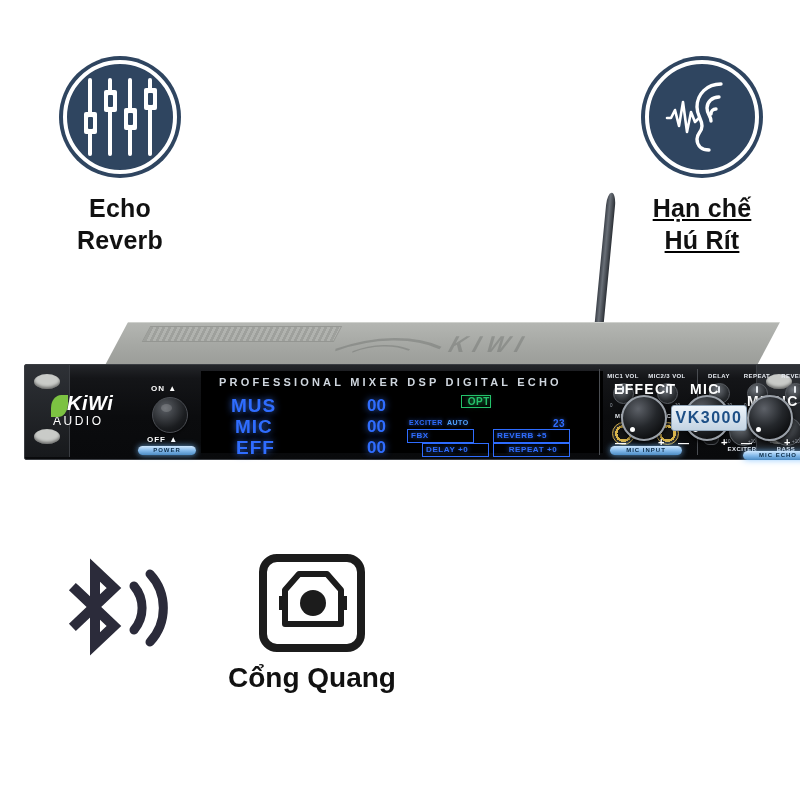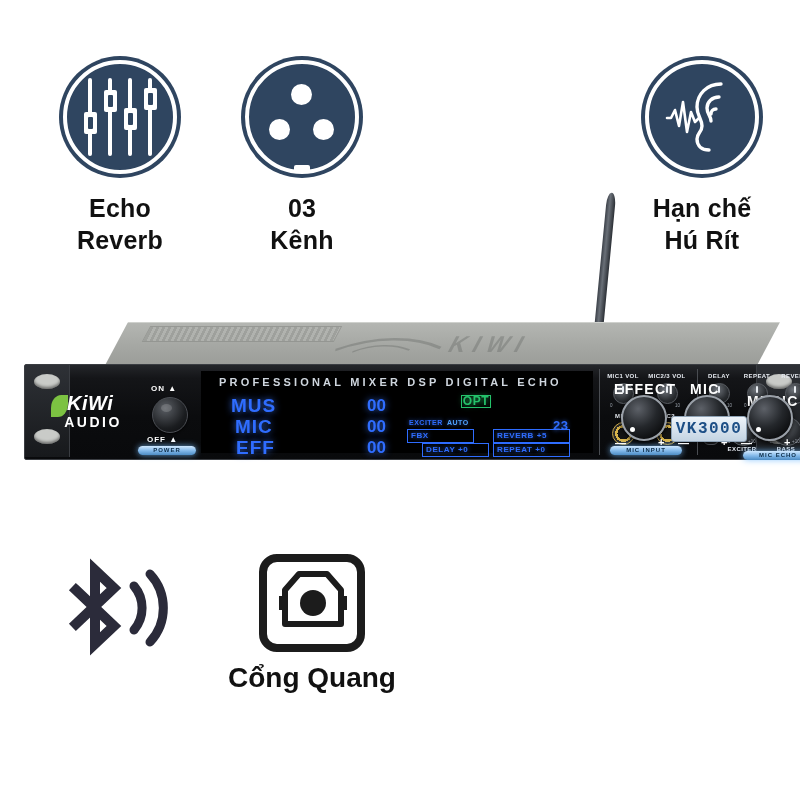--- a/index.html
+++ b/index.html
@@ -73,51 +73,51 @@
   .ear .hole{position:absolute;left:9px;width:26px;height:15px;border-radius:50%;
     background:#c9cbc8;box-shadow:inset 0 -2px 3px rgba(0,0,0,.45);}
   .ear .hole.h1{top:9px;} .ear .hole.h2{top:64px;}
 
   .seg-div{position:absolute;top:4px;width:1px;height:86px;background:#4a4d52;}
 
   
   .logo-kiwi{position:absolute;left:28px;top:28px;width:80px;height:32px;}
   .kiwi-text{font-weight:bold;font-size:20px;color:#fff;letter-spacing:0.5px;
     font-style:italic;line-height:20px;}
-  .kiwi-audio{font-size:14px;color:#fff;letter-spacing:2.5px;font-weight:bold;
-    text-align:center;margin-top:1px;}
+  .kiwi-audio{font-size:12px;color:#fff;letter-spacing:2.5px;font-weight:normal;
+    text-align:left;margin-top:1px;}
   .kiwi-leaf{position:absolute;left:-2px;top:2px;width:17px;height:22px;
     background:#7cc242;border-radius:60% 0 60% 0;}
 
   .pwr-knob{position:absolute;left:127px;top:32px;width:34px;height:34px;border-radius:50%;
     background:radial-gradient(circle at 36% 30%,#5a5e64,#1b1d20 62%,#0a0b0d);
     border:1px solid #4b4e54;box-shadow:0 1px 2px rgba(0,0,0,.8);}
   .pwr-knob::after{content:"";position:absolute;left:8px;top:6px;width:11px;height:8px;
     border-radius:50%;background:rgba(255,255,255,.16);}
   .lbl-on{position:absolute;left:126px;top:19px;font-size:8px;color:#fff;font-weight:bold;letter-spacing:1px;}
   .lbl-off{position:absolute;left:122px;top:70px;font-size:8px;color:#fff;font-weight:bold;letter-spacing:1px;}
   .strip{position:absolute;height:9px;border-radius:5px;
     background:linear-gradient(180deg,#cfe8ff,#7fb6e8 55%,#4d8cc4);
     box-shadow:0 0 6px rgba(120,190,255,.8);}
   .strip span{display:block;font-size:6px;color:#0c2b46;text-align:center;line-height:9px;
     letter-spacing:1px;font-weight:bold;}
 
   
-  .vfd{position:absolute;left:176px;top:6px;width:392px;height:82px;background:#000;}
+  .vfd{position:absolute;left:176px;top:6px;width:392px;height:82px;background:#000;padding-left:10px;}
   .vfd-title{position:absolute;left:18px;top:5px;font-size:11px;color:#cfd6de;
     letter-spacing:3.2px;font-weight:bold;white-space:nowrap;}
   .vfd-row{position:absolute;color:#2f6dff;font-weight:bold;font-size:19px;letter-spacing:1px;
     text-shadow:0 0 7px rgba(60,120,255,.85);}
   .vfd-val{position:absolute;color:#2f6dff;font-weight:bold;font-size:17px;
     text-shadow:0 0 7px rgba(60,120,255,.85);}
   .vfd-box{position:absolute;border:1px solid #2f6dff;color:#2f6dff;font-size:8px;
     font-weight:bold;letter-spacing:.6px;text-align:left;padding-left:3px;line-height:12px;
     text-shadow:0 0 5px rgba(60,120,255,.8);}
-  .vfd-opt{position:absolute;border:1px solid #25c26b;color:#25c26b;font-size:12px;
-    font-weight:bold;letter-spacing:.6px;text-align:center;line-height:11px;
+  .vfd-opt{position:absolute;border:1px solid #25c26b;color:#25c26b;font-size:10px;
+    font-weight:bold;letter-spacing:.6px;text-align:right;line-height:11px;
     text-shadow:0 0 6px rgba(40,210,110,.9);}
   .vfd-sm{position:absolute;font-size:7px;font-weight:bold;letter-spacing:.5px;
     text-shadow:0 0 4px rgba(60,120,255,.7);}
 
   
   .knob{position:absolute;width:19px;height:19px;border-radius:50%;
     background:radial-gradient(circle at 38% 30%,#6f747b,#2a2d31 60%,#101214);
     border:1px solid #5a5e64;}
   .knob::after{content:"";position:absolute;left:8.2px;top:2px;width:2px;height:7px;
     background:#e9edf2;border-radius:1px;}
@@ -135,22 +135,22 @@
     background:linear-gradient(180deg,#42464c,#16181b);border:1px solid #54585e;}
 
   
   .bigknob{position:absolute;width:42px;height:42px;border-radius:50%;
     background:radial-gradient(circle at 36% 28%,#5d6168 0%,#24272b 46%,#0d0e10 78%);
     border:2px solid #9aa0a8;box-shadow:0 2px 4px rgba(0,0,0,.85);}
   .bigknob i{position:absolute;left:7px;bottom:7px;width:5px;height:5px;border-radius:50%;background:#fff;}
   .big-lbl{position:absolute;font-size:14px;color:#fff;font-weight:bold;letter-spacing:1.3px;}
   .pm{position:absolute;font-size:11px;color:#fff;font-weight:bold;}
 
-  .model{position:absolute;right:54px;top:51px;width:74px;height:24px;border-radius:3px;
-    background:linear-gradient(180deg,#eef4fa,#c3d3e2);border:1px solid #8fa3b6;font-family:Liberation Mono, monospace;}
+  .model{position:absolute;right:54px;top:40px;width:74px;height:24px;border-radius:3px;
+    background:linear-gradient(180deg,#eef4fa,#c3d3e2);border:1px solid #8fa3b6;}
   .model span{display:block;text-align:center;line-height:24px;font-size:16px;font-weight:bold;
     color:#1d4f86;letter-spacing:1.5px;}
 
   
   .antenna{position:absolute;left:578px;top:192px;width:9px;height:180px;
     background:linear-gradient(90deg,#3b4048,#6a7078 40%,#2a2e34);
     border-radius:5px/14px;transform:rotate(5.5deg);transform-origin:bottom center;}
 </style>
 </head>
 <body>
@@ -175,34 +175,22 @@
           </div>
         <div class="cap" style="left:76.5px;top:24px;">
             <i></i>
           </div>
       </div>
     </div>
     <div class="caption">Echo
 Reverb</div>
   </div>
 
-  <div class="badge" style="left:232px;top:60px;width:116px;">
-    <div class="disc">
-      <div class="xlr">
-        <div class="pin" style="left:42px;top:20px;"></div>
-        <div class="pin" style="left:20px;top:55px;"></div>
-        <div class="pin" style="left:64px;top:55px;"></div>
-        <div class="notch"></div>
-      </div>
-    </div>
-    <div class="caption">03
-Kênh</div>
-  </div>
-
-  <div class="badge" style="left:628px;top:60px;width:124px;">
+
+  <div class="badge" style="left:628px;top:60px;width:124px;text-decoration:underline;">
     <div class="disc">
       <div class="earwrap">
         <svg width="106" height="106" viewBox="0 0 106 106" aria-hidden="true">
           <g fill="none" stroke="#ffffff" stroke-width="3.4" stroke-linecap="round" stroke-linejoin="round">
             <path d="M72 20c-14 0-24 10-24 23 0 9 5 12 5 19 0 6-5 7-5 13 0 7 5 11 12 11"></path>
             <path d="M70 33c-7 0-12 5-12 11 0 6 4 8 4 13"></path>
             <path d="M67 45c-3 0-5 2-5 5"></path>
           </g>
           <polyline points="18,54 22,54 26,46 30,62 34,38 38,68 42,48 46,58 50,54" fill="none" stroke="#ffffff" stroke-width="2.6" stroke-linecap="round" stroke-linejoin="round"></polyline>
         </svg>
@@ -259,26 +247,26 @@
         <div class="vfd-row" style="left:34px;top:45px;">MIC</div>
         <div class="vfd-val" style="left:166px;top:46px;">00</div>
 
         <div class="vfd-row" style="left:35px;top:66px;">EFF</div>
         <div class="vfd-val" style="left:166px;top:67px;">00</div>
 
         <div class="vfd-opt" style="left:260px;top:24px;width:28px;height:11px;">OPT</div>
 
         <div class="vfd-sm" style="left:208px;top:48px;color:#2f6dff;">EXCITER</div>
         <div class="vfd-sm" style="left:246px;top:48px;color:#4fa3ff;">AUTO</div>
-        <div class="vfd-sm" style="left:352px;top:47px;color:#2f6dff;font-size:13px;">23</div>
+        <div class="vfd-sm" style="left:352px;top:47px;color:#2f6dff;font-size:10px;">23</div>
 
         <div class="vfd-box" style="left:206px;top:58px;width:62px;height:12px;">FBX</div>
         <div class="vfd-box" style="left:292px;top:58px;width:72px;height:12px;">REVERB  +5</div>
         <div class="vfd-box" style="left:221px;top:72px;width:62px;height:12px;">DELAY  +0</div>
-        <div class="vfd-box" style="left:292px;top:72px;width:72px;height:12px;">REPEAT  +0</div>
+        <div class="vfd-box" style="left:292px;top:72px;width:72px;height:12px;text-align:center;">REPEAT  +0</div>
       </div>
 
       <div class="seg-div" style="left:574px;"></div>
 
       <div>
         <div class="knob-lbl" style="left:581px;top:8px;width:34px;">MIC1 VOL</div>
         <div class="knob" style="left:588px;top:18px;"></div>
         <div class="tick" style="left:585px;top:38px;">0</div>
         <div class="tick" style="left:606px;top:38px;">10</div>
 

